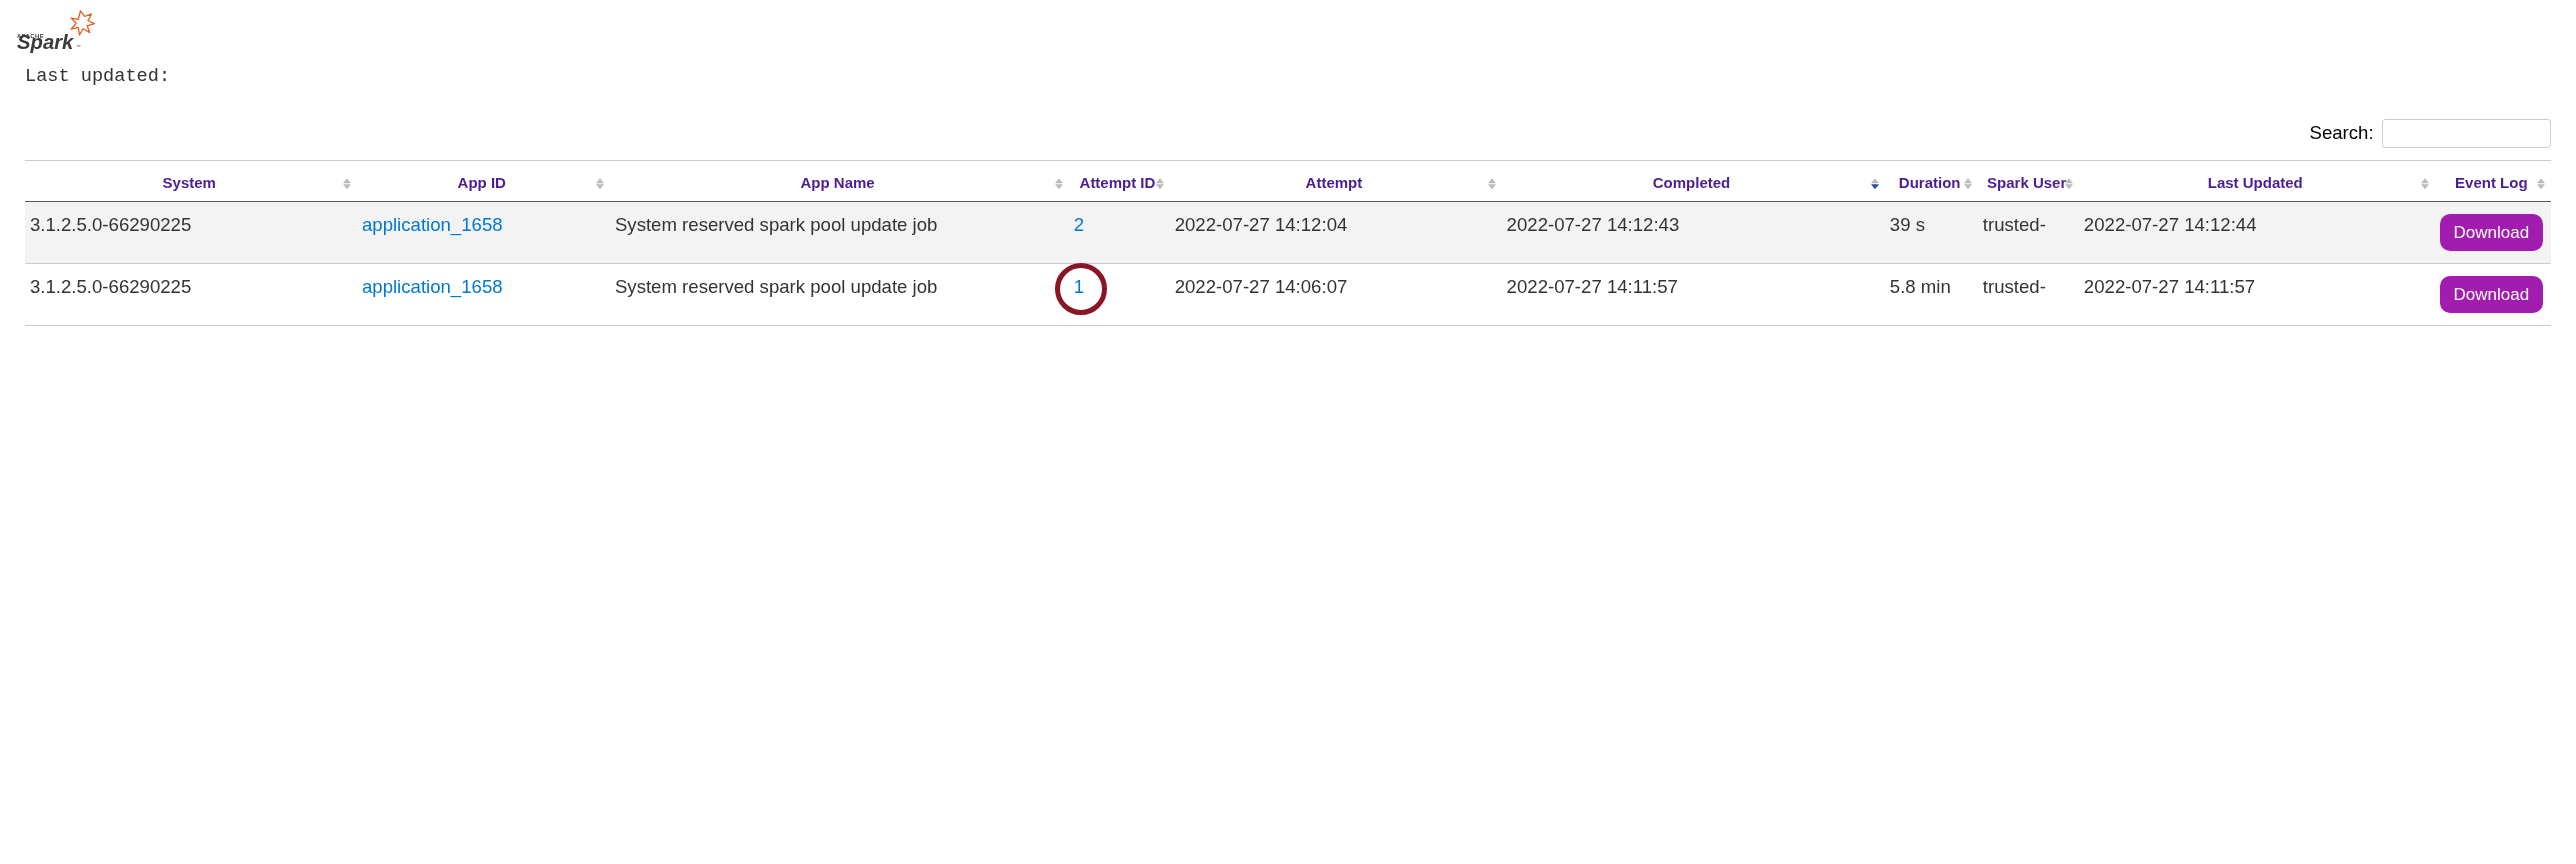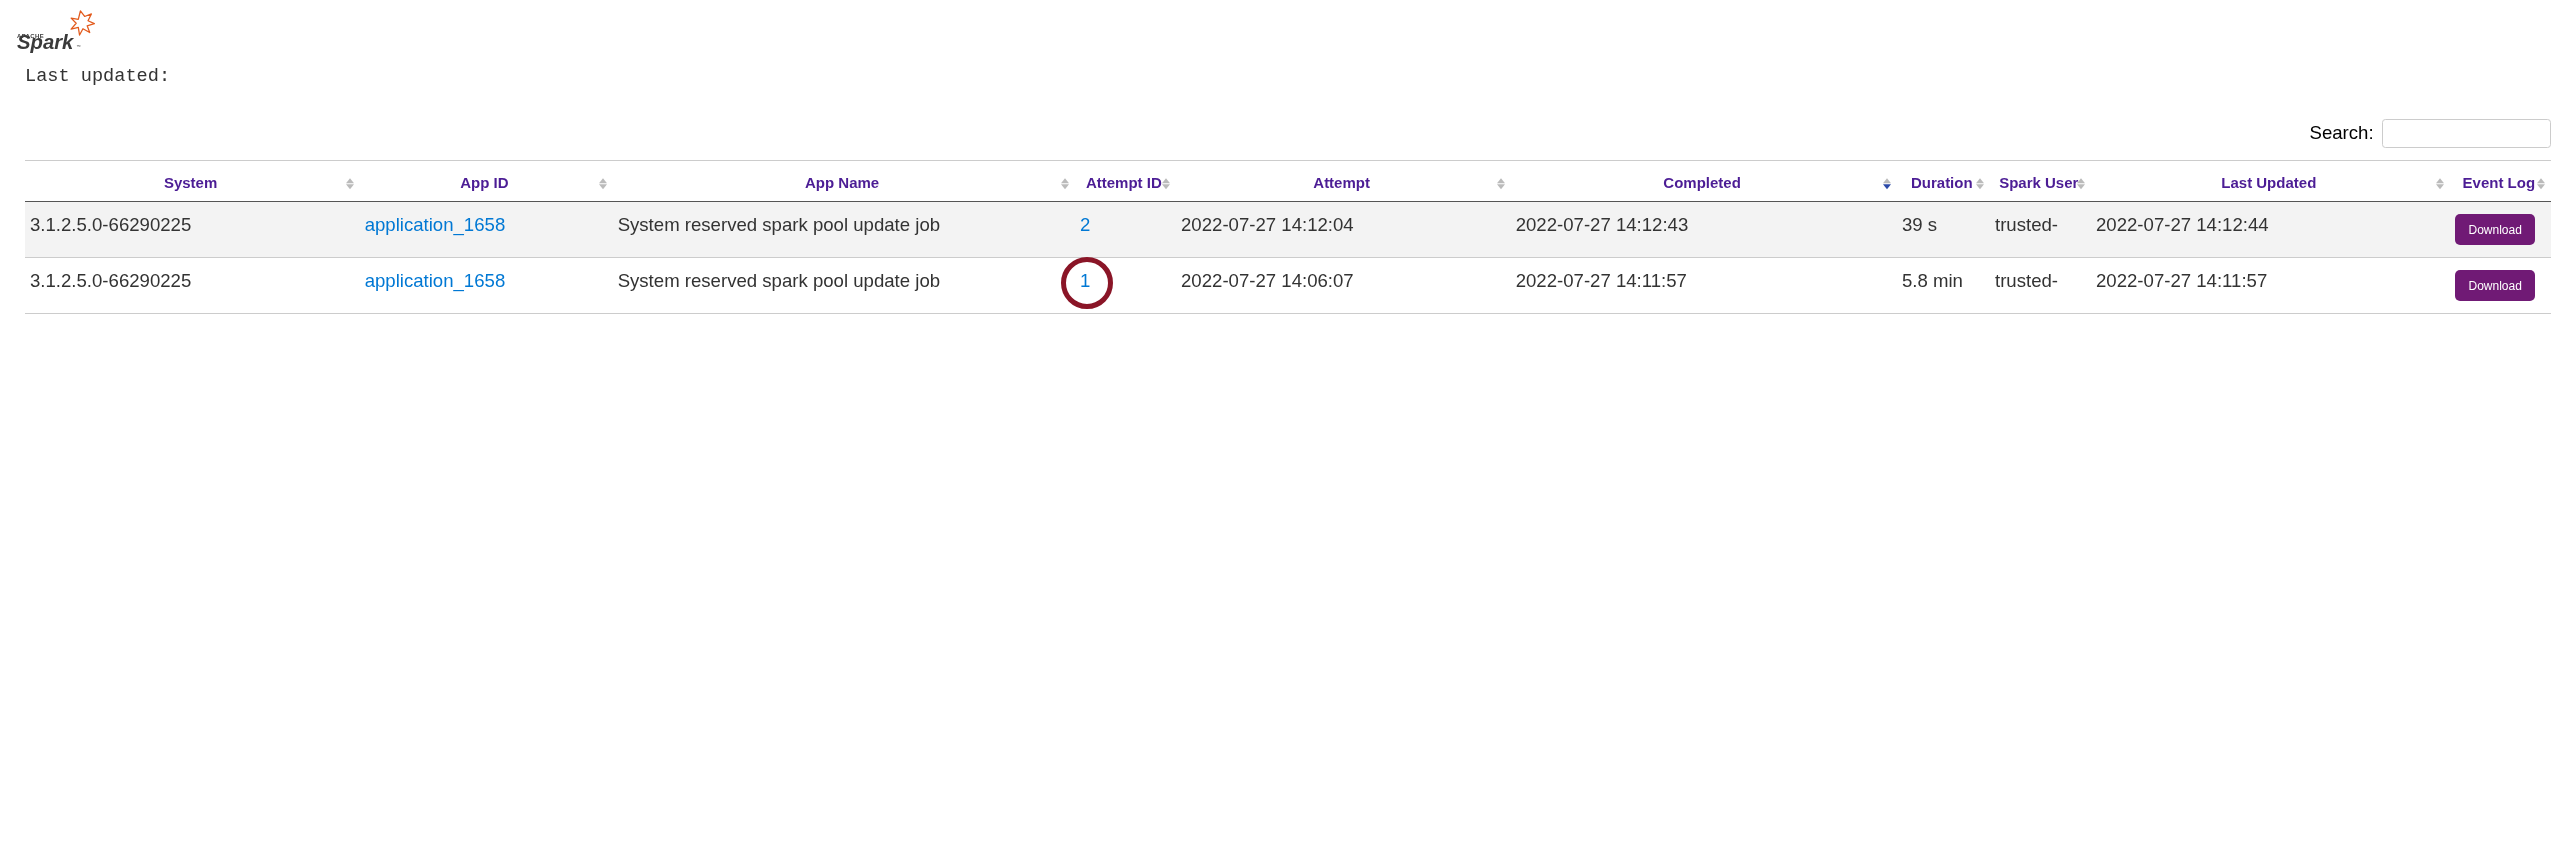--- a/index.html
+++ b/index.html
@@ -110,26 +110,26 @@
       background: #f3f3f3;
     }
     .link {
       color: #0078d4;
       cursor: pointer;
     }
     .attempt-cell {
       position: relative;
     }
     .download-btn {
-      background: #701a75;
+      background: #a21caf;
       color: #fff;
       border: none;
       padding: 8.4px 13.5px;
-      border-radius: 5px;
-      font-size: 12px;
+      border-radius: 10px;
+      font-size: 17px;
       cursor: pointer;
     }
     .annot-circle {
       position: absolute;
       width: 52px;
       height: 52px;
       border: 5px solid #8a1527;
       border-radius: 50%;
       top: -13.5px;
       left: -18.6px;

